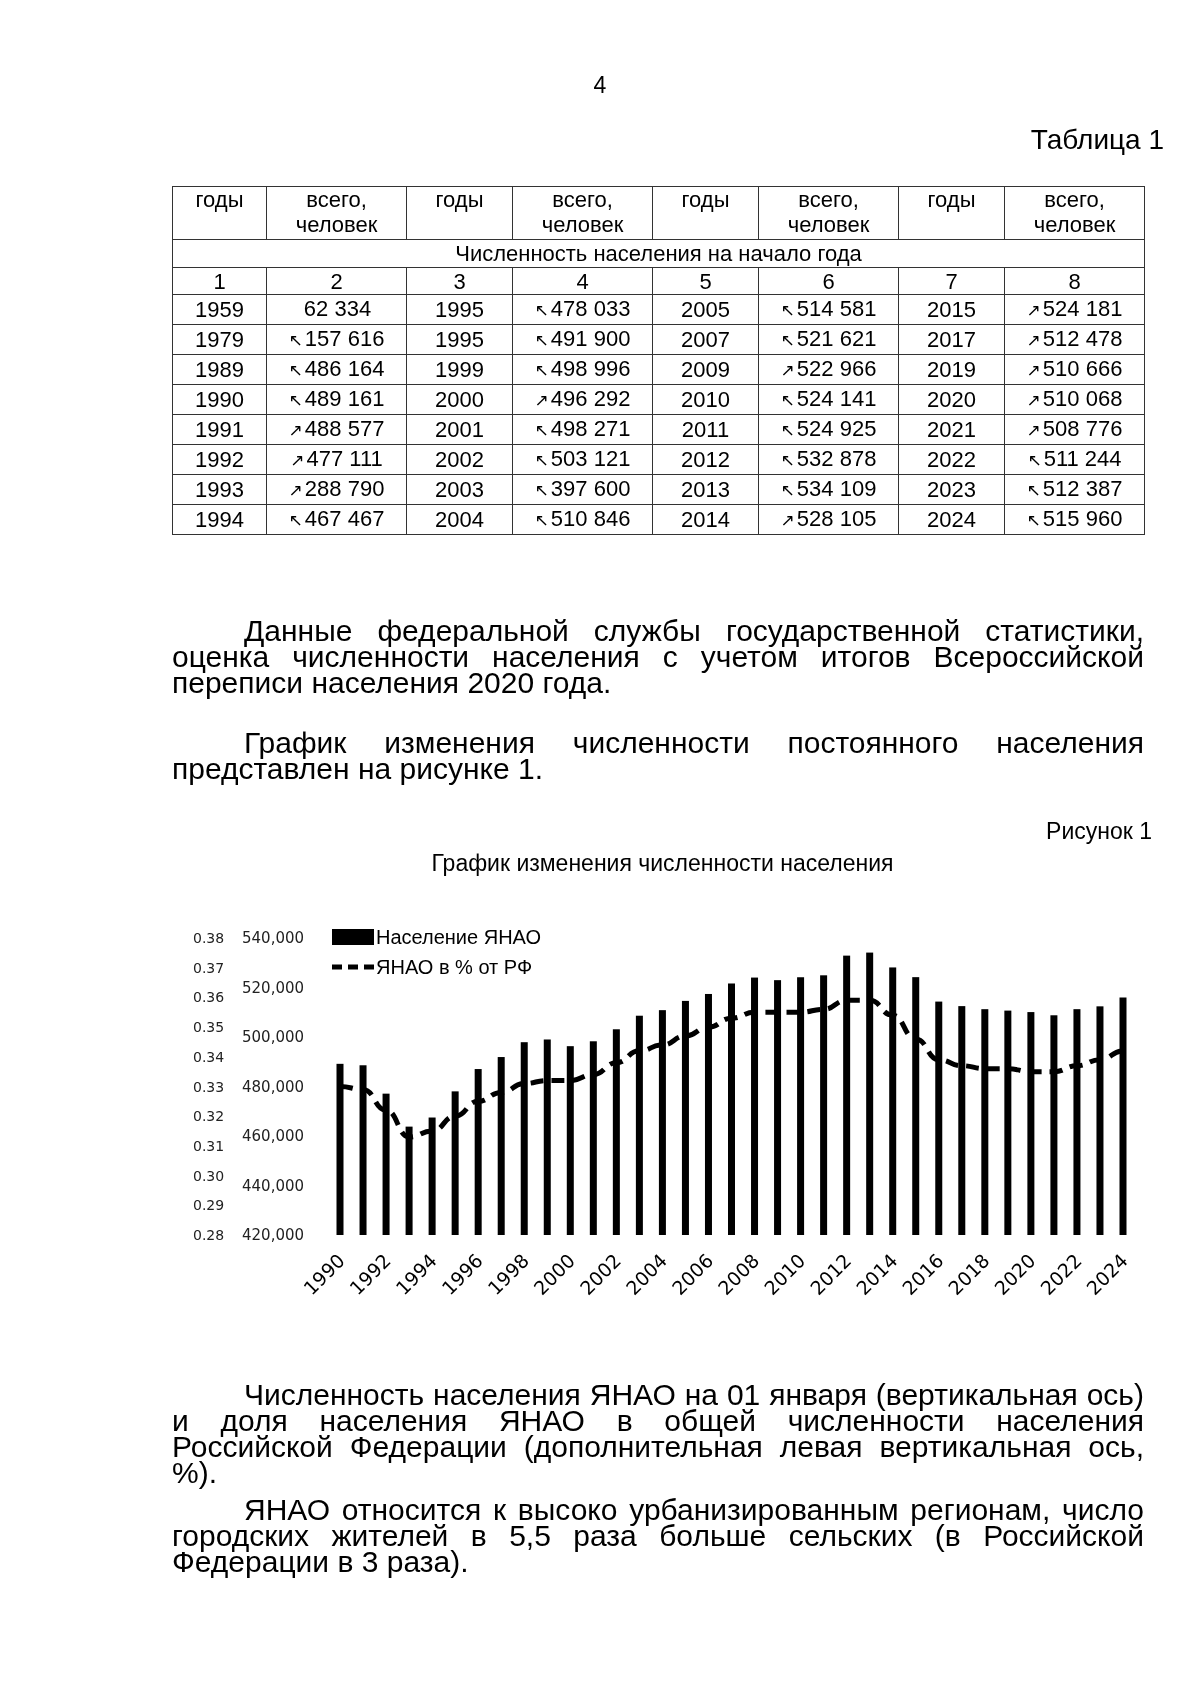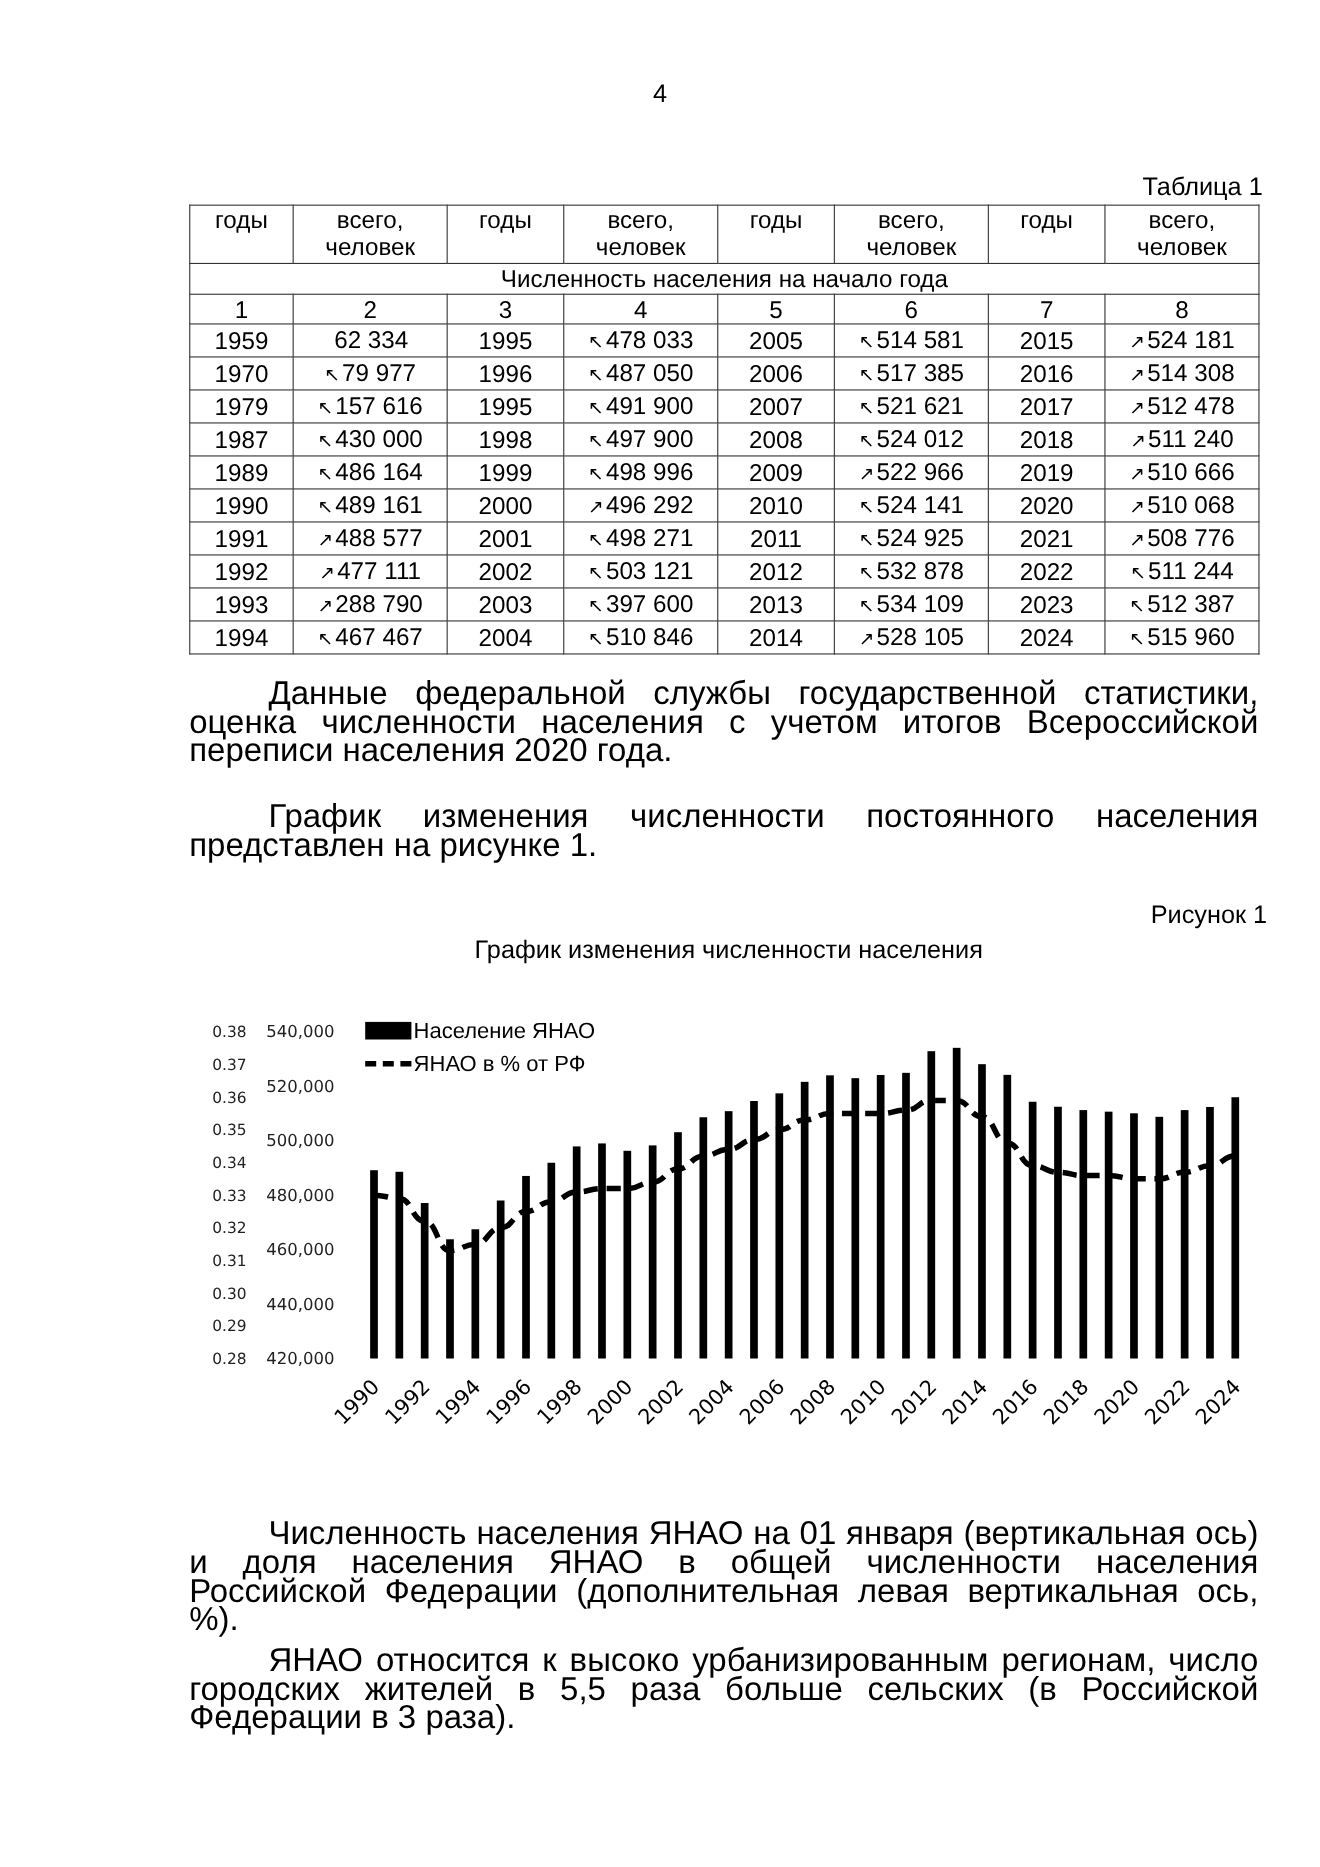--- a/index.html
+++ b/index.html
@@ -1,20 +1,20 @@
 <!DOCTYPE html>
 <html><head>
 <meta charset="utf-8">
 <style>
   html, body { margin: 0; padding: 0; background: #ffffff; }
   body { width: 1200px; height: 1697px; position: relative; overflow: hidden;
          font-family: "Liberation Sans", "DejaVu Sans", sans-serif; color: #000; }
   .abs { position: absolute; }
   .page-num { left: 0; width: 1200px; top: 72px; text-align: center; font-size: 23px; }
-  .table-caption { right: 52px; top: 124px; font-size: 23px; margin-top: 32px; }
+  .table-caption { right: 36px; top: 124px; font-size: 28px; }
   table.pop { position: absolute; left: 172px; top: 186px; width: 972px; border-collapse: collapse;
               font-size: 22px; table-layout: fixed; }
   table.pop td { border: 1.4px solid #333; text-align: center; padding: 0; line-height: 25px; }
   table.pop td.title { height: 27px; }
   table.pop td.head { height: 52px; vertical-align: top; line-height: 25px; }
   table.pop td.num { height: 26px; }
   table.pop tr.data td { height: 29px; }
   .arrow { font-size: 17px; margin-right: 2px; }
   .para { left: 172px; width: 972px; font-size: 30px; line-height: 26px; text-align: justify; }
   .para .indent { display: inline-block; width: 72px; }
@@ -91,48 +91,28 @@
         <td>1959</td>
         <td><span class="arrow"></span><span>62 334</span></td>
         <td>1995</td>
         <td><span class="arrow">↖</span><span>478 033</span></td>
         <td>2005</td>
         <td><span class="arrow">↖</span><span>514 581</span></td>
         <td>2015</td>
         <td><span class="arrow">↗</span><span>524 181</span></td>
       </tr>
       <tr class="data">
-        <td>1970</td>
-        <td><span class="arrow">↖</span><span>79 977</span></td>
-        <td>1996</td>
-        <td><span class="arrow">↖</span><span>487 050</span></td>
-        <td>2006</td>
-        <td><span class="arrow">↖</span><span>517 385</span></td>
-        <td>2016</td>
-        <td><span class="arrow">↗</span><span>514 308</span></td>
-      </tr>
-      <tr class="data">
         <td>1979</td>
         <td><span class="arrow">↖</span><span>157 616</span></td>
         <td>1995</td>
         <td><span class="arrow">↖</span><span>491 900</span></td>
         <td>2007</td>
         <td><span class="arrow">↖</span><span>521 621</span></td>
         <td>2017</td>
         <td><span class="arrow">↗</span><span>512 478</span></td>
-      </tr>
-      <tr class="data">
-        <td>1987</td>
-        <td><span class="arrow">↖</span><span>430 000</span></td>
-        <td>1998</td>
-        <td><span class="arrow">↖</span><span>497 900</span></td>
-        <td>2008</td>
-        <td><span class="arrow">↖</span><span>524 012</span></td>
-        <td>2018</td>
-        <td><span class="arrow">↗</span><span>511 240</span></td>
       </tr>
       <tr class="data">
         <td>1989</td>
         <td><span class="arrow">↖</span><span>486 164</span></td>
         <td>1999</td>
         <td><span class="arrow">↖</span><span>498 996</span></td>
         <td>2009</td>
         <td><span class="arrow">↗</span><span>522 966</span></td>
         <td>2019</td>
         <td><span class="arrow">↗</span><span>510 666</span></td>

